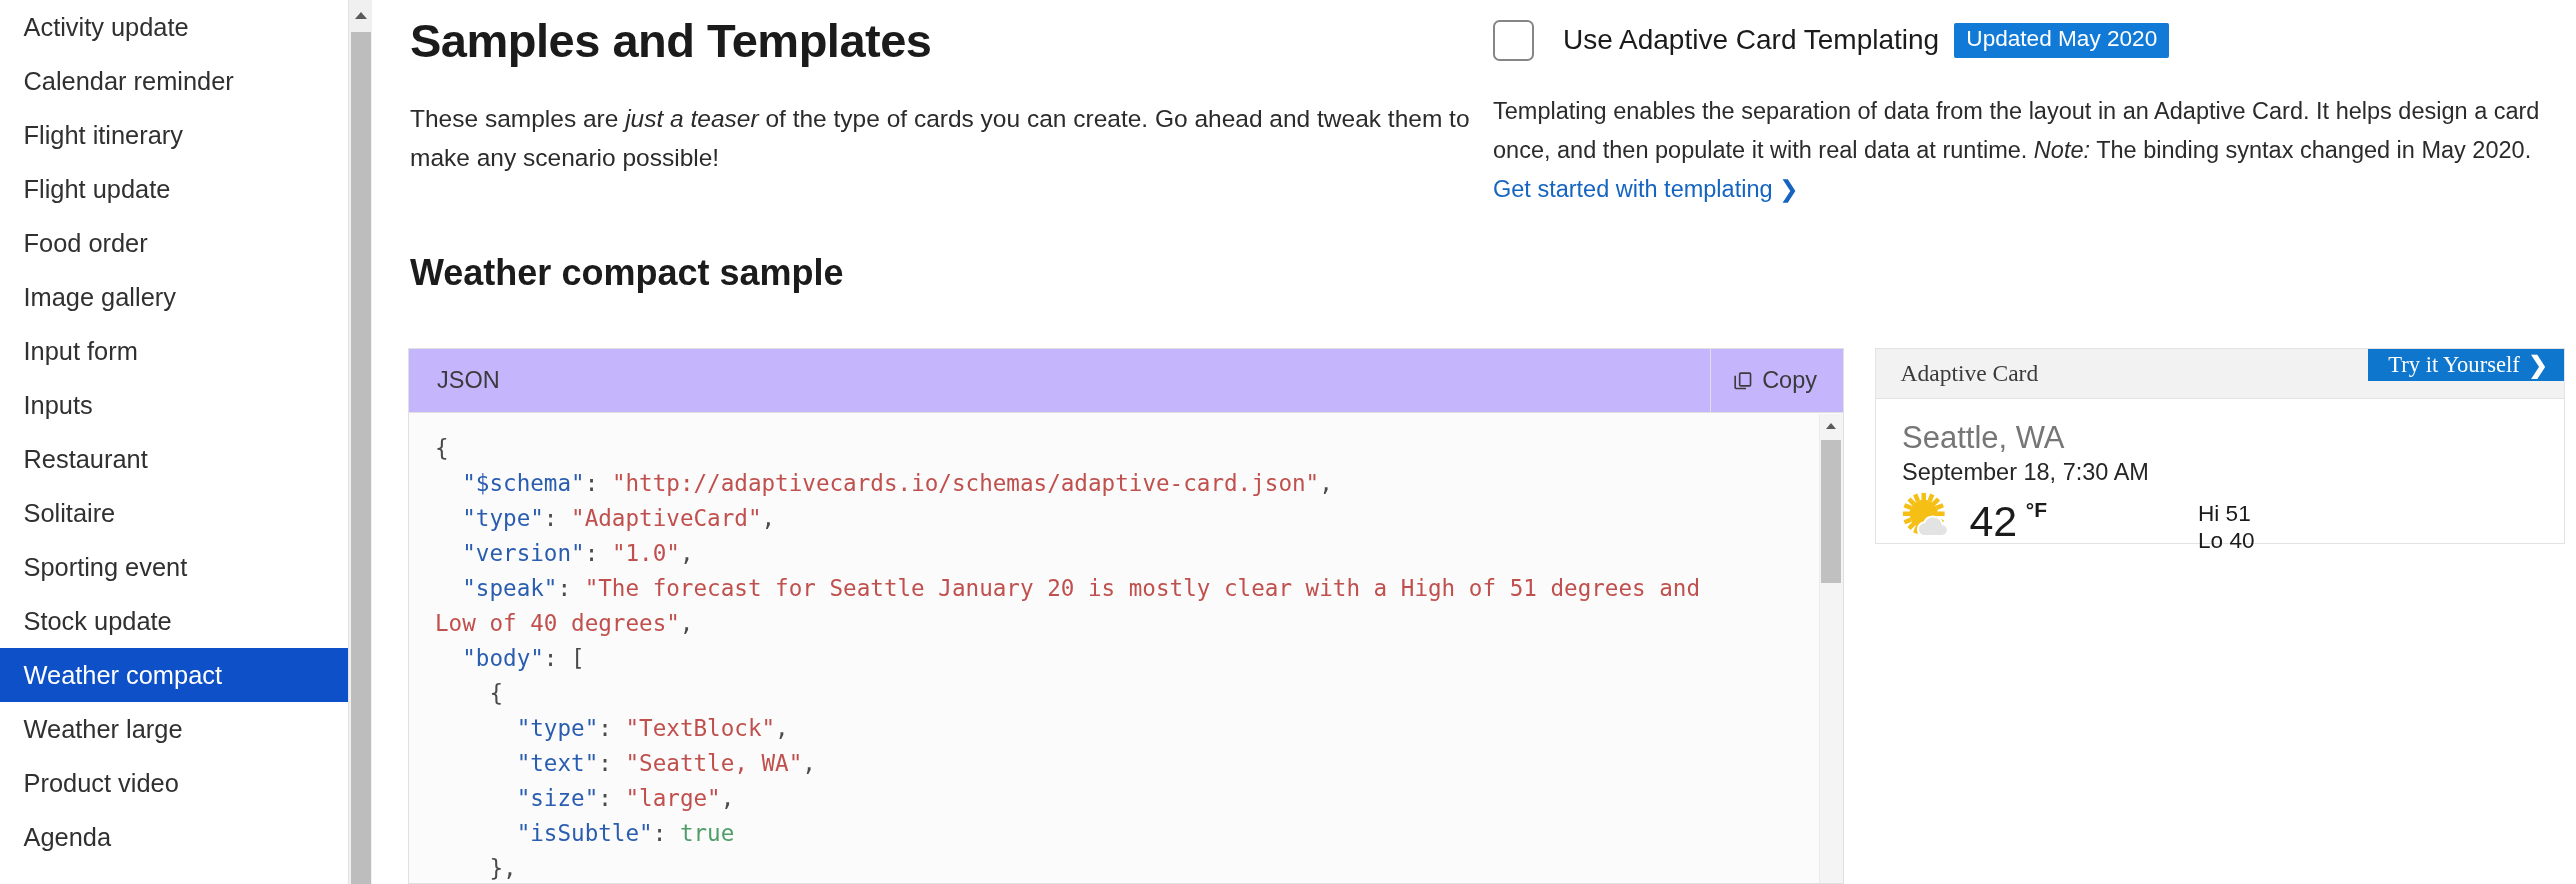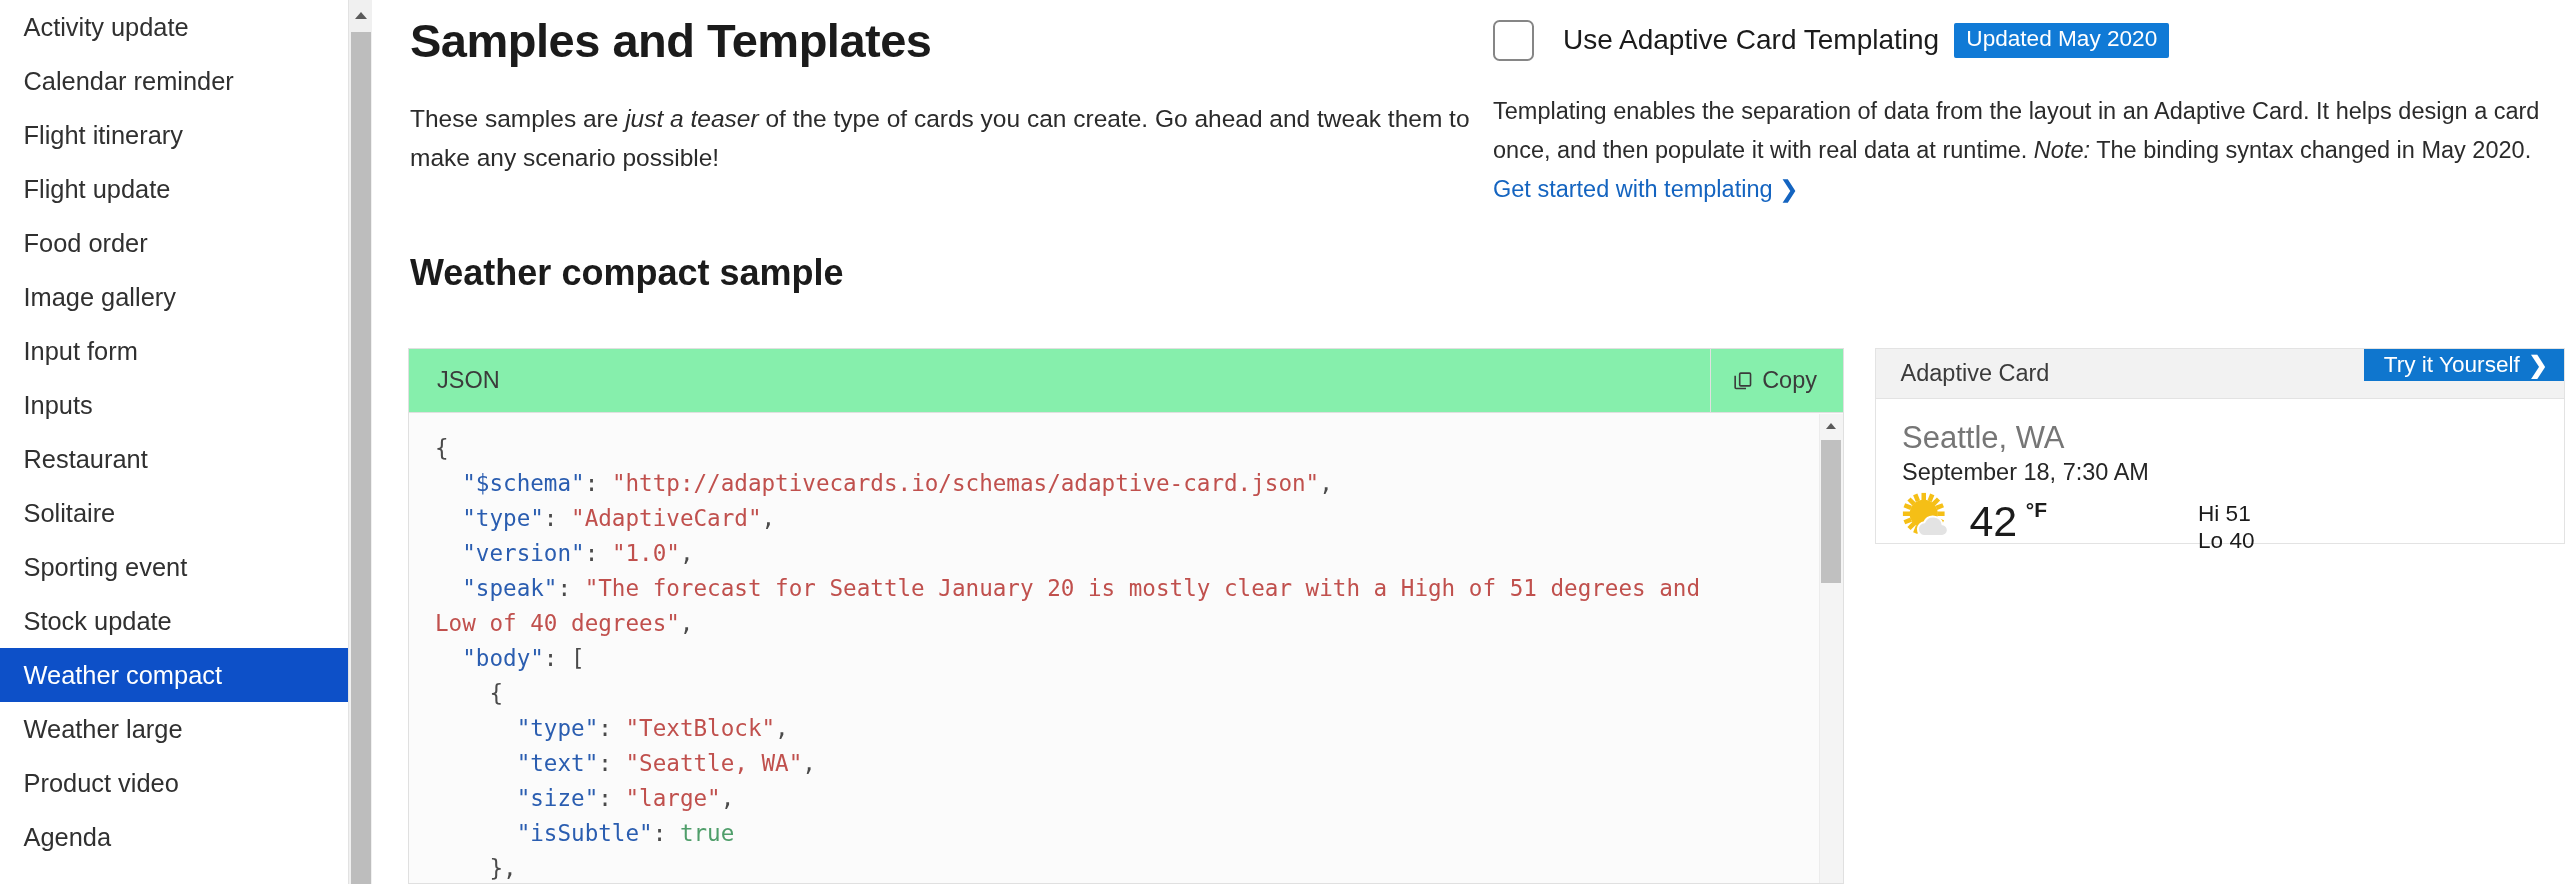--- a/index.html
+++ b/index.html
@@ -196,21 +196,21 @@
     border: 0.9px solid #e0e0e0;
     box-sizing: border-box;
     background: #fbfbfb;
     overflow: hidden;
   }
   #code-header {
     position: absolute;
     left: 0; top: 0;
     width: 100%;
     height: 64px;
-    background: #86efac;
+    background: #c4b5fd;
     border-bottom: 0.9px solid #e0e0e0;
     box-sizing: border-box;
     display: flex;
     align-items: center;
   }
   #code-lang {
     margin-left: 28px;
     font-size: 23.5px;
     color: #3b3b3b;
   }
@@ -296,20 +296,21 @@
     position: absolute;
     left: 0; top: 0;
     width: 100%;
     height: 50px;
     background: #f2f2f2;
     border: 0.9px solid #e3e3e3;
     border-bottom: none;
     box-sizing: border-box;
     display: flex;
     align-items: center;
+    font-family: Liberation Serif, serif;
   }
   #preview-header-label {
     margin-left: 24.5px;
     font-size: 23.5px;
     color: #3b3b3b;
   }
   #try-it-button {
     position: absolute;
     right: 0;
     top: 0;

